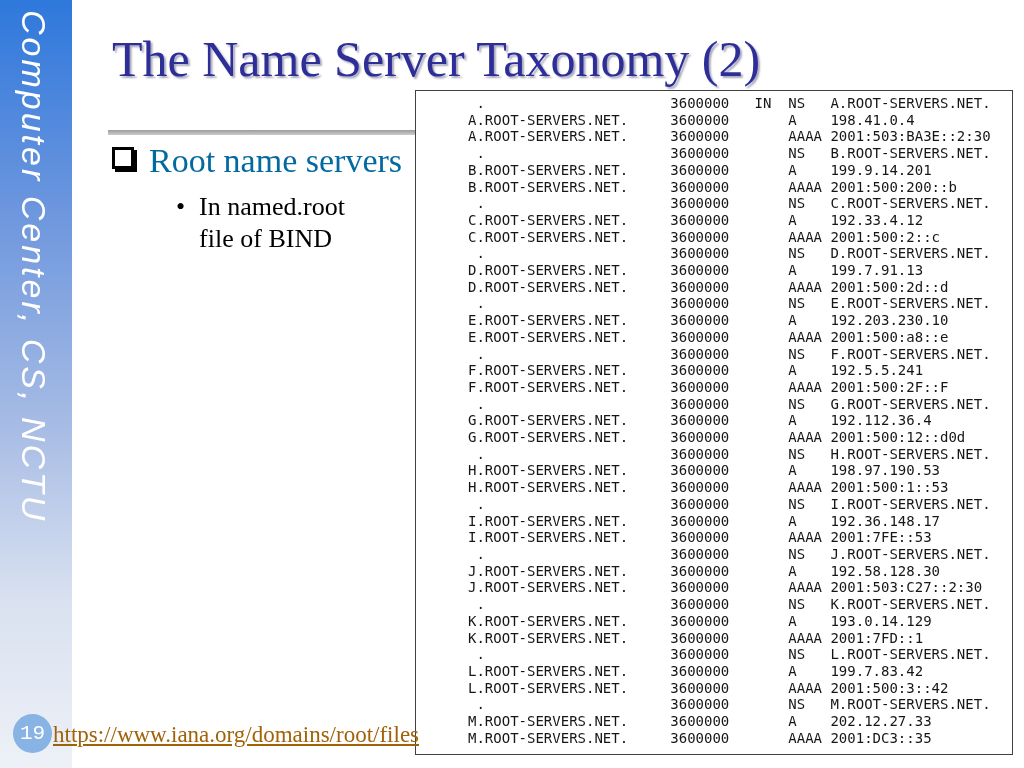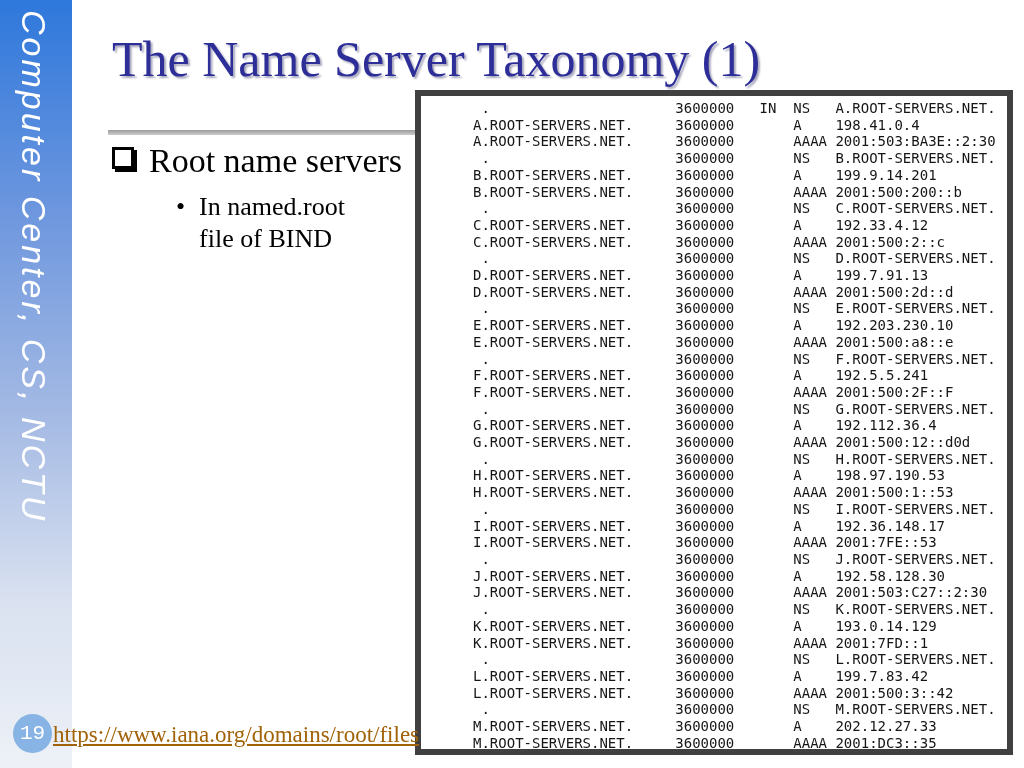--- a/index.html
+++ b/index.html
@@ -24,34 +24,34 @@
     text-shadow:2px 2px 2px #a8a8bc;
     font-family:"Liberation Serif", serif;
   }
   .rule {
     position:absolute; left:108px; top:130px; width:312px; height:5px;
     background:linear-gradient(180deg,#9c9c9c,#cccccc);
   }
   .bullet-main {
     position:absolute; left:112px; top:142px;
     display:flex; align-items:center; gap:15px;
-    font-size:34px; color:#000000;
+    font-size:34px; color:#0369a1;
   }
   .sq {
     flex:0 0 auto; width:16px; height:16px; margin-bottom:6px;
     background:#fff; border:3px solid #000; box-shadow:3px 3px 0 #000;
   }
   .bullet-sub {
     position:absolute; left:176px; top:191px;
     display:flex; gap:14px; font-size:26px; line-height:32px; color:#000;
   }
   .dot { flex:0 0 auto; }
   .codebox {
     position:absolute; left:415px; top:90px; width:598px; height:665px;
-    box-sizing:border-box; border:6px solid #404040; background:#ffffff;
+    box-sizing:border-box; border:1px solid #404040; background:#ffffff;
   }
   .codebox pre {
     margin:0; padding:4px 0 0 52px;
     font-family:"DejaVu Sans Mono","Liberation Mono",monospace;
     font-size:14px; line-height:16.7px; color:#161616;
   }
   .page-badge {
     position:absolute; left:13px; top:714px; width:39px; height:39px;
     border-radius:50%; background:#87b4e4; color:#ffffff;
     font-family:Liberation Mono, monospace; font-size:21px;
@@ -65,21 +65,21 @@
 </style>
 </head>
 <body>
 
 <div class="slide">
 
   <aside class="sidebar">
     <div class="sidebar-text">Computer Center, CS, NCTU</div>
   </aside>
 
-  <h1 class="title">The Name Server Taxonomy (1)</h1>
+  <h1 class="title">The Name Server Taxonomy (2)</h1>
 
   <div class="rule"></div>
 
   <div class="bullet-main">
     <span class="sq"></span>
     <span>Root name servers</span>
   </div>
 
   <div class="bullet-sub">
     <span class="dot">•</span>

